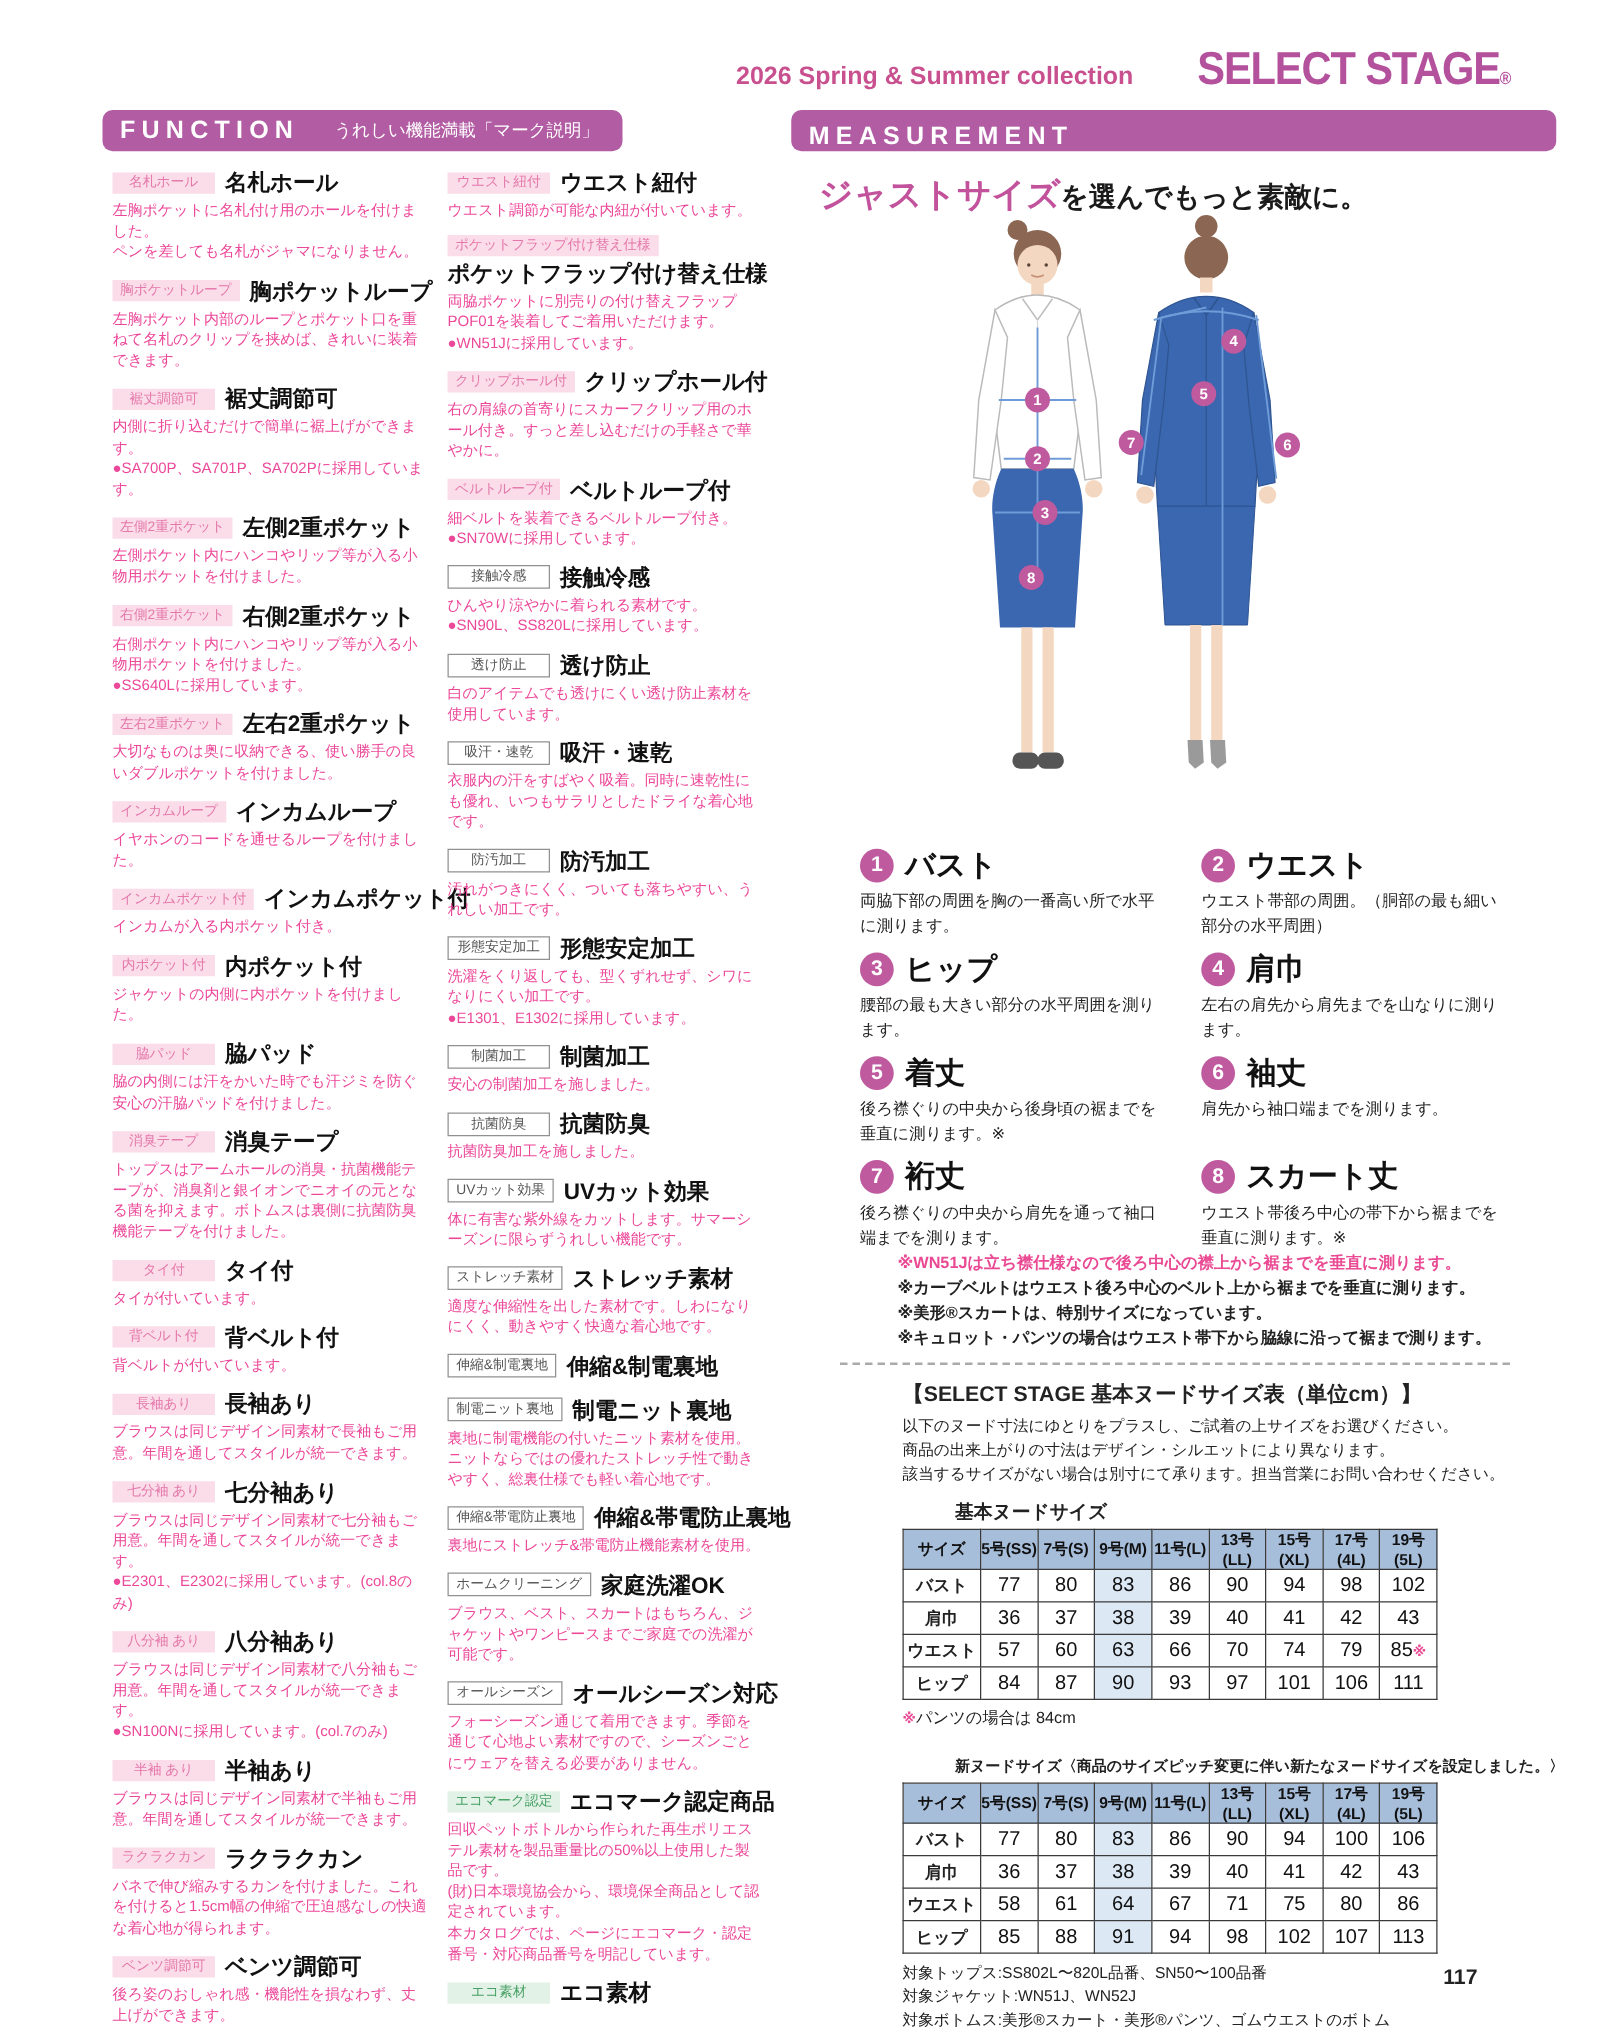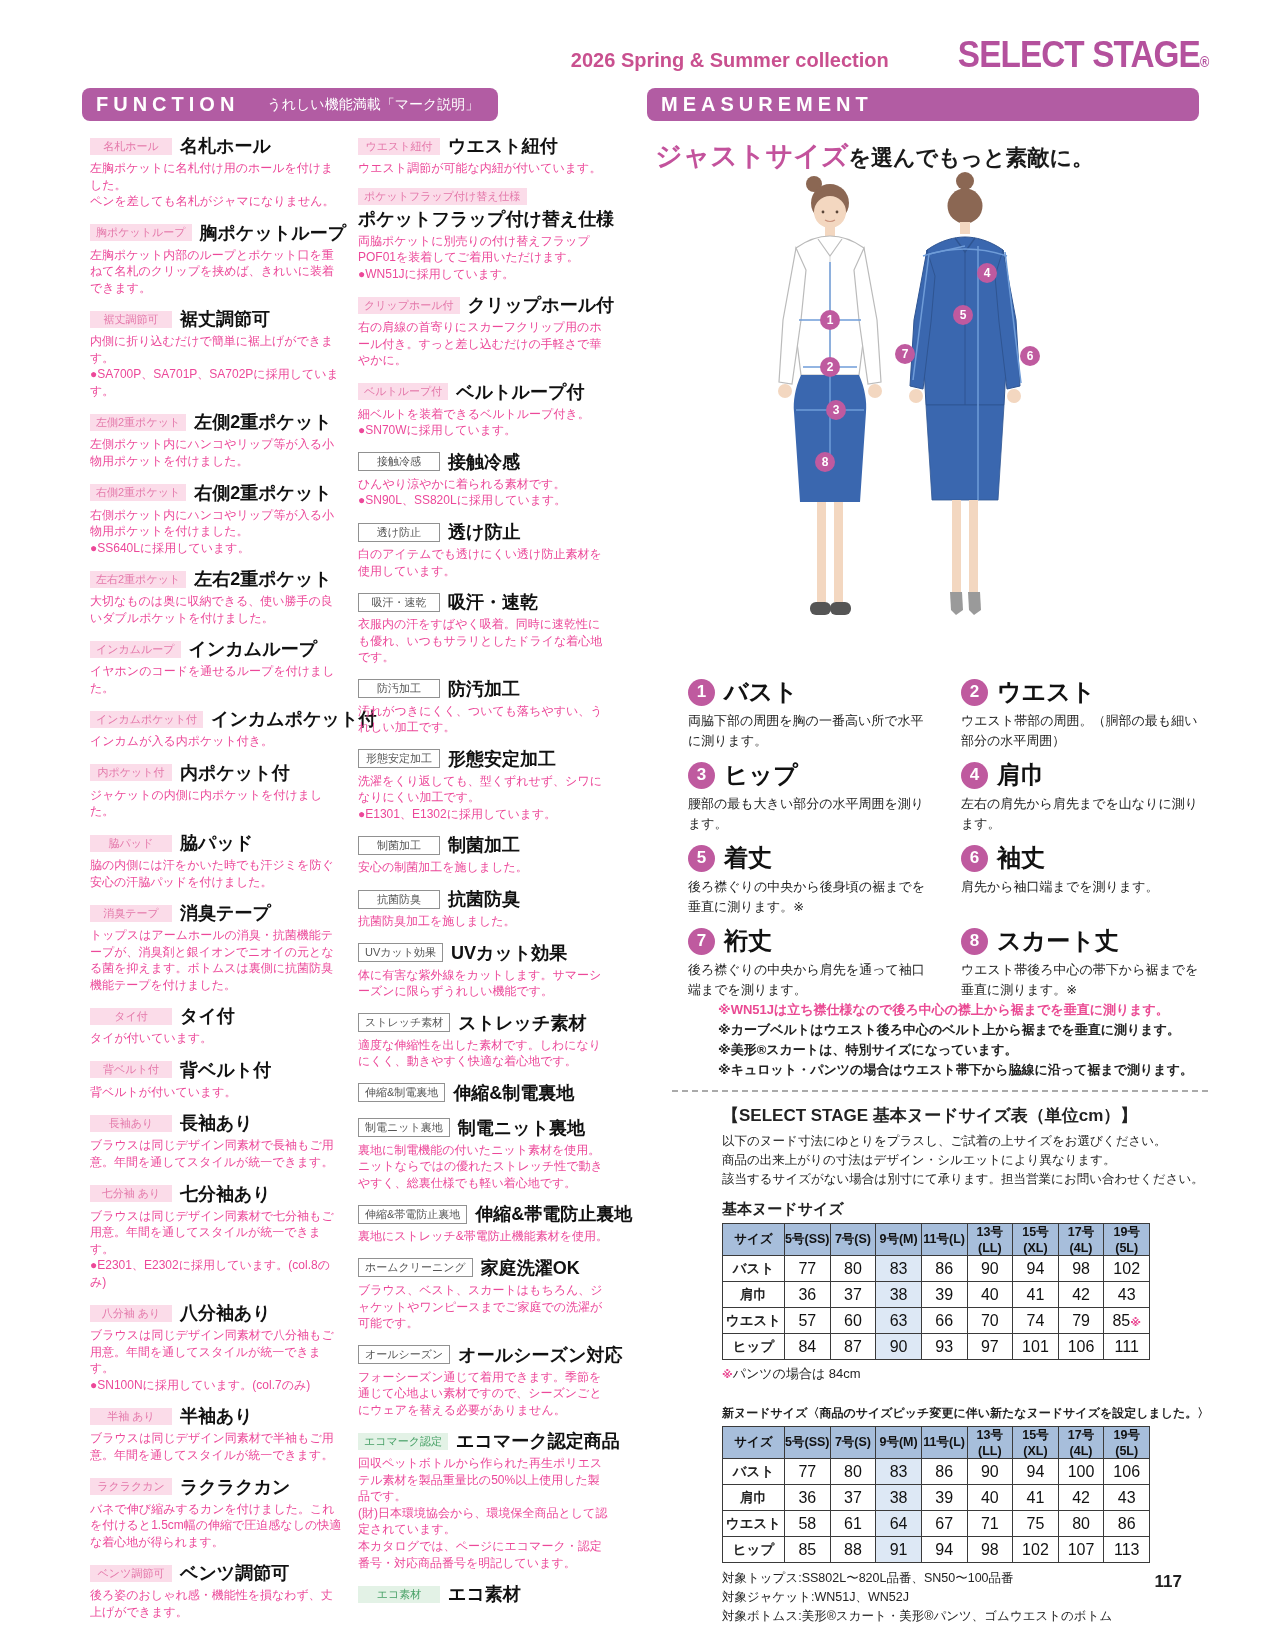--- a/index.html
+++ b/index.html
@@ -1,31 +1,31 @@
 <!DOCTYPE html>
 <html><head>
 <meta charset="utf-8">
 <style>
   html,body{margin:0;padding:0;background:#fff;}
   #page{position:relative;width:1280px;height:1629px;background:#ffffff;
         font-family:"Liberation Sans","DejaVu Sans",sans-serif;color:#222;overflow:hidden;}
 
   
   .top-header{position:absolute;top:34px;left:560px;width:648px;display:flex;
-              align-items:baseline;justify-content:flex-end;gap:41px;}
+              align-items:baseline;justify-content:flex-end;gap:23px;}
   .collection{font-size:20px;font-weight:bold;color:#c9508f;}
   .brand{display:inline-block;font-size:37px;font-weight:bold;color:#b4519d;
          letter-spacing:-1px;transform:scaleX(.9);transform-origin:right bottom;white-space:nowrap;}
   .brand .reg{font-size:14px;vertical-align:baseline;}
 
   
   .bar{position:absolute;top:88px;height:33px;background:#b25ca3;border-radius:8px;
        display:flex;align-items:center;color:#fff;}
   .bar-function{left:82px;width:416px;}
-  .bar-measure{left:647px;width:552px;}
+  .bar-measure{left:633px;width:612px;align-items:flex-end;}
   .bar-title{font-size:20px;font-weight:bold;letter-spacing:5px;margin-left:14px;white-space:nowrap;}
   .bar-sub{font-size:14px;margin-left:28px;white-space:nowrap;}
 
   
   .fn-col{position:absolute;top:134px;width:252px;}
   #fn-col1{left:90px;} #fn-col2{left:358px;}
   .fn-item{margin-bottom:11px;}
   .fn-head{display:flex;align-items:center;margin-bottom:2px;}
   .badge{display:inline-block;font-size:11px;line-height:1;padding:3px 6px;min-width:82px;
          box-sizing:border-box;text-align:center;white-space:nowrap;flex:0 0 auto;}
@@ -57,21 +57,21 @@
   #notes{position:absolute;left:718px;top:1000px;width:500px;}
   .note{font-size:13px;font-weight:bold;line-height:1.55;color:#222;}
   .note.hl{color:#ea4a93;}
 
   .dashed{position:absolute;left:672px;top:1090px;width:536px;border-top:2px dashed #aaa;}
 
   
   #sizes{position:absolute;left:722px;top:1104px;width:488px;}
   .size-heading{font-size:17px;font-weight:bold;margin-bottom:5px;}
   .intro-line{font-size:12.5px;line-height:1.5;}
-  .tbl-label{font-size:15px;font-weight:bold;margin-top:12px;margin-bottom:4px;}
+  .tbl-label{font-size:15px;font-weight:bold;margin-top:12px;margin-bottom:4px;margin-left:42px;}
   .tbl-label.t2{font-size:12px;white-space:nowrap;margin-top:22px;}
   table{border-collapse:collapse;width:428px;table-layout:fixed;}
   th,td{border:1px solid #3a3a3a;text-align:center;padding:0;height:25px;}
   thead th{background:#a7bedb;font-size:12.5px;font-weight:bold;color:#111;height:22px;}
   tbody th{font-size:13.5px;font-weight:bold;background:#fff;}
   tbody td{font-size:16px;color:#111;}
   col.c0{width:62px;}
   .mcol{background:#dde8f5;}
   .pink-mark{color:#ea4a93;font-size:11px;font-weight:bold;}
   .tbl-note{font-size:13px;margin-top:5px;}

